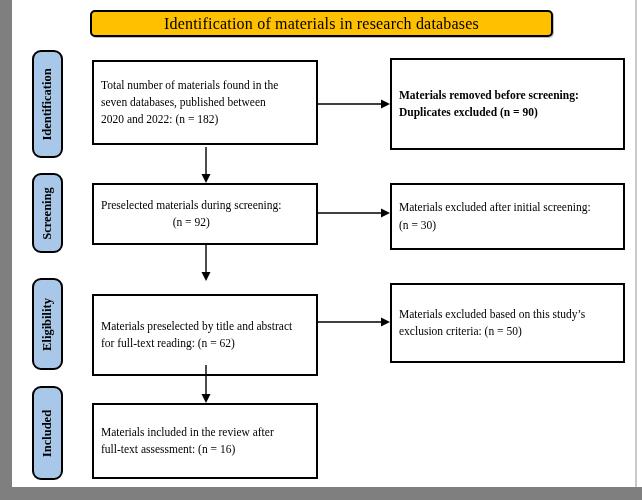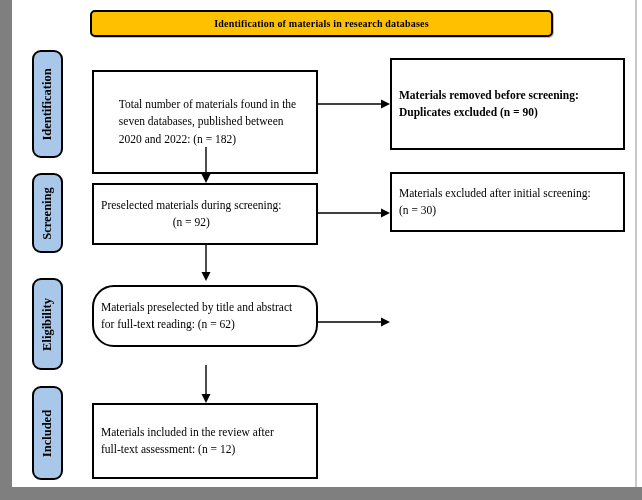--- a/index.html
+++ b/index.html
@@ -27,21 +27,21 @@
   }
   
   .banner {
     position: absolute; left: 90px; top: 10px; width: 463px; height: 27px;
     background: var(--gold, #FFC000);
     border: 2px solid #000; border-radius: 5px;
     box-sizing: border-box;
     display: flex; align-items: center; justify-content: center;
     box-shadow: 1px 1px 0 rgba(0,0,0,0.25);
   }
-  .banner span { font-weight: bold; font-size: 10px; letter-spacing: 0.2px; }
+  .banner span { font-weight: normal; font-size: 16px; letter-spacing: 0.2px; }
   
   .stage {
     position: absolute; left: 32px; width: 31px;
     background: var(--blue, #A9C7E8);
     border: 2px solid #000; border-radius: 9px;
     box-sizing: border-box;
     display: flex; align-items: center; justify-content: center;
   }
   .stage span {
     transform: rotate(-90deg);
@@ -58,26 +58,26 @@
     background: #ffffff;
     border: 2px solid #000;
     box-sizing: border-box;
     display: flex; align-items: center;
     font-size: 11.5px; line-height: 1.5;
     padding: 2px 2px 2px 7px;
   }
   .box span { white-space: pre; }
   .main { left: 92px; width: 226px; }
   .side { left: 390px; width: 235px; }
-  .b1 { top: 70px;  height: 104px; justify-content: center; }
+  .b1 { top: 60px;  height: 85px; }
   .b2 { top: 183px; height: 62px; text-align: center; }
-  .b3 { top: 285px; height: 62px; border-radius: 22px; }
+  .b3 { top: 294px; height: 82px; }
   .b4 { top: 403px; height: 76px; }
   .r1 { top: 58px;  height: 92px; font-weight: bold; }
-  .r2 { top: 172px; height: 60px; }
+  .r2 { top: 183px; height: 67px; }
   .r3 { top: 283px; height: 80px; }
   
   .arrows {
     position: absolute; left: 0; top: 0; width: 642px; height: 500px;
     pointer-events: none;
   }
   .arrows line { stroke: #000; stroke-width: 1.4; }
   .arrows polygon { fill: #000; }
 </style>
 </head>
@@ -114,30 +114,34 @@
   <div class="box main b2">
     <span>Preselected materials during screening:
 (n = 92)</span>
   </div>
   <div class="box main b3">
     <span>Materials preselected by title and abstract
 for full-text reading: (n = 62)</span>
   </div>
   <div class="box main b4">
     <span>Materials included in the review after
-full-text assessment: (n = 12)</span>
+full-text assessment: (n = 16)</span>
   </div>
 
   <div class="box side r1">
     <span>Materials removed before screening:
 Duplicates excluded (n = 90)</span>
   </div>
   <div class="box side r2">
     <span>Materials excluded after initial screening:
 (n = 30)</span>
+  </div>
+  <div class="box side r3">
+    <span>Materials excluded based on this study’s
+exclusion criteria: (n = 50)</span>
   </div>
 
   <svg class="arrows" viewBox="0 0 642 500" xmlns="http://www.w3.org/2000/svg">
 
     <g>
       <line x1="206" y1="147" x2="206" y2="175"></line>
       <polygon points="206,183 201.5,174 210.5,174"></polygon>
     </g>
     <g>
       <line x1="206" y1="245" x2="206" y2="273"></line>

